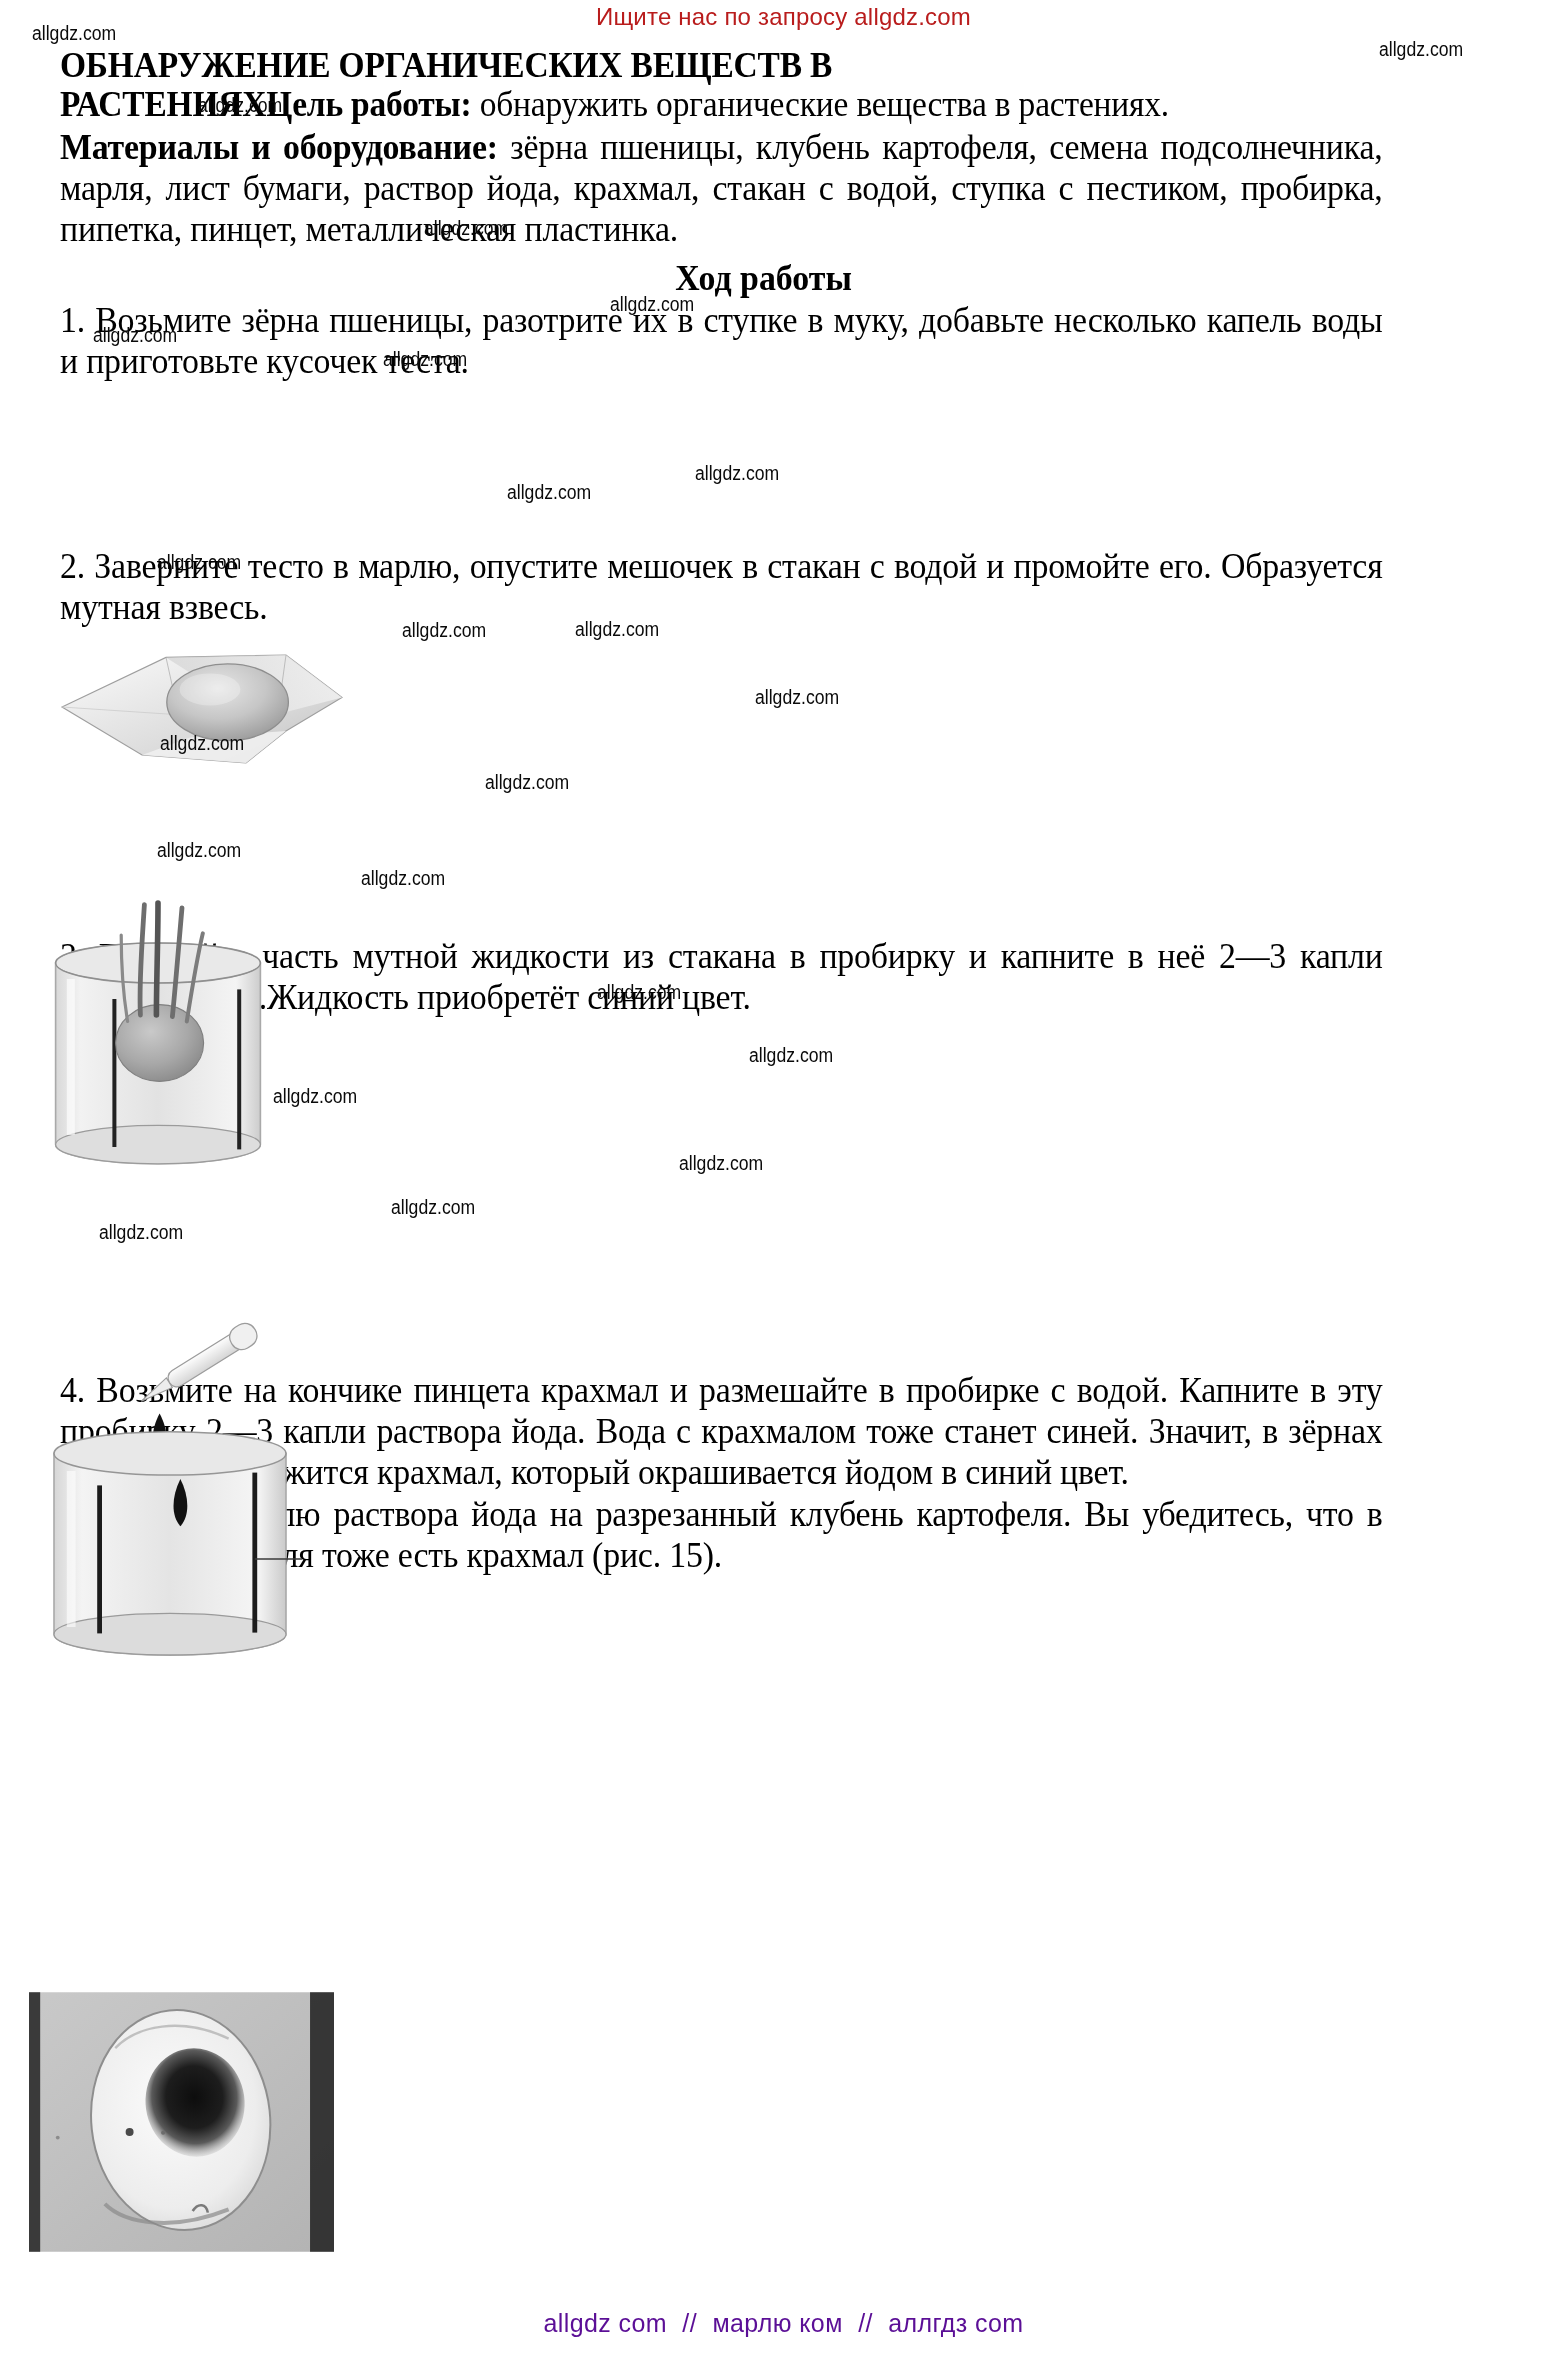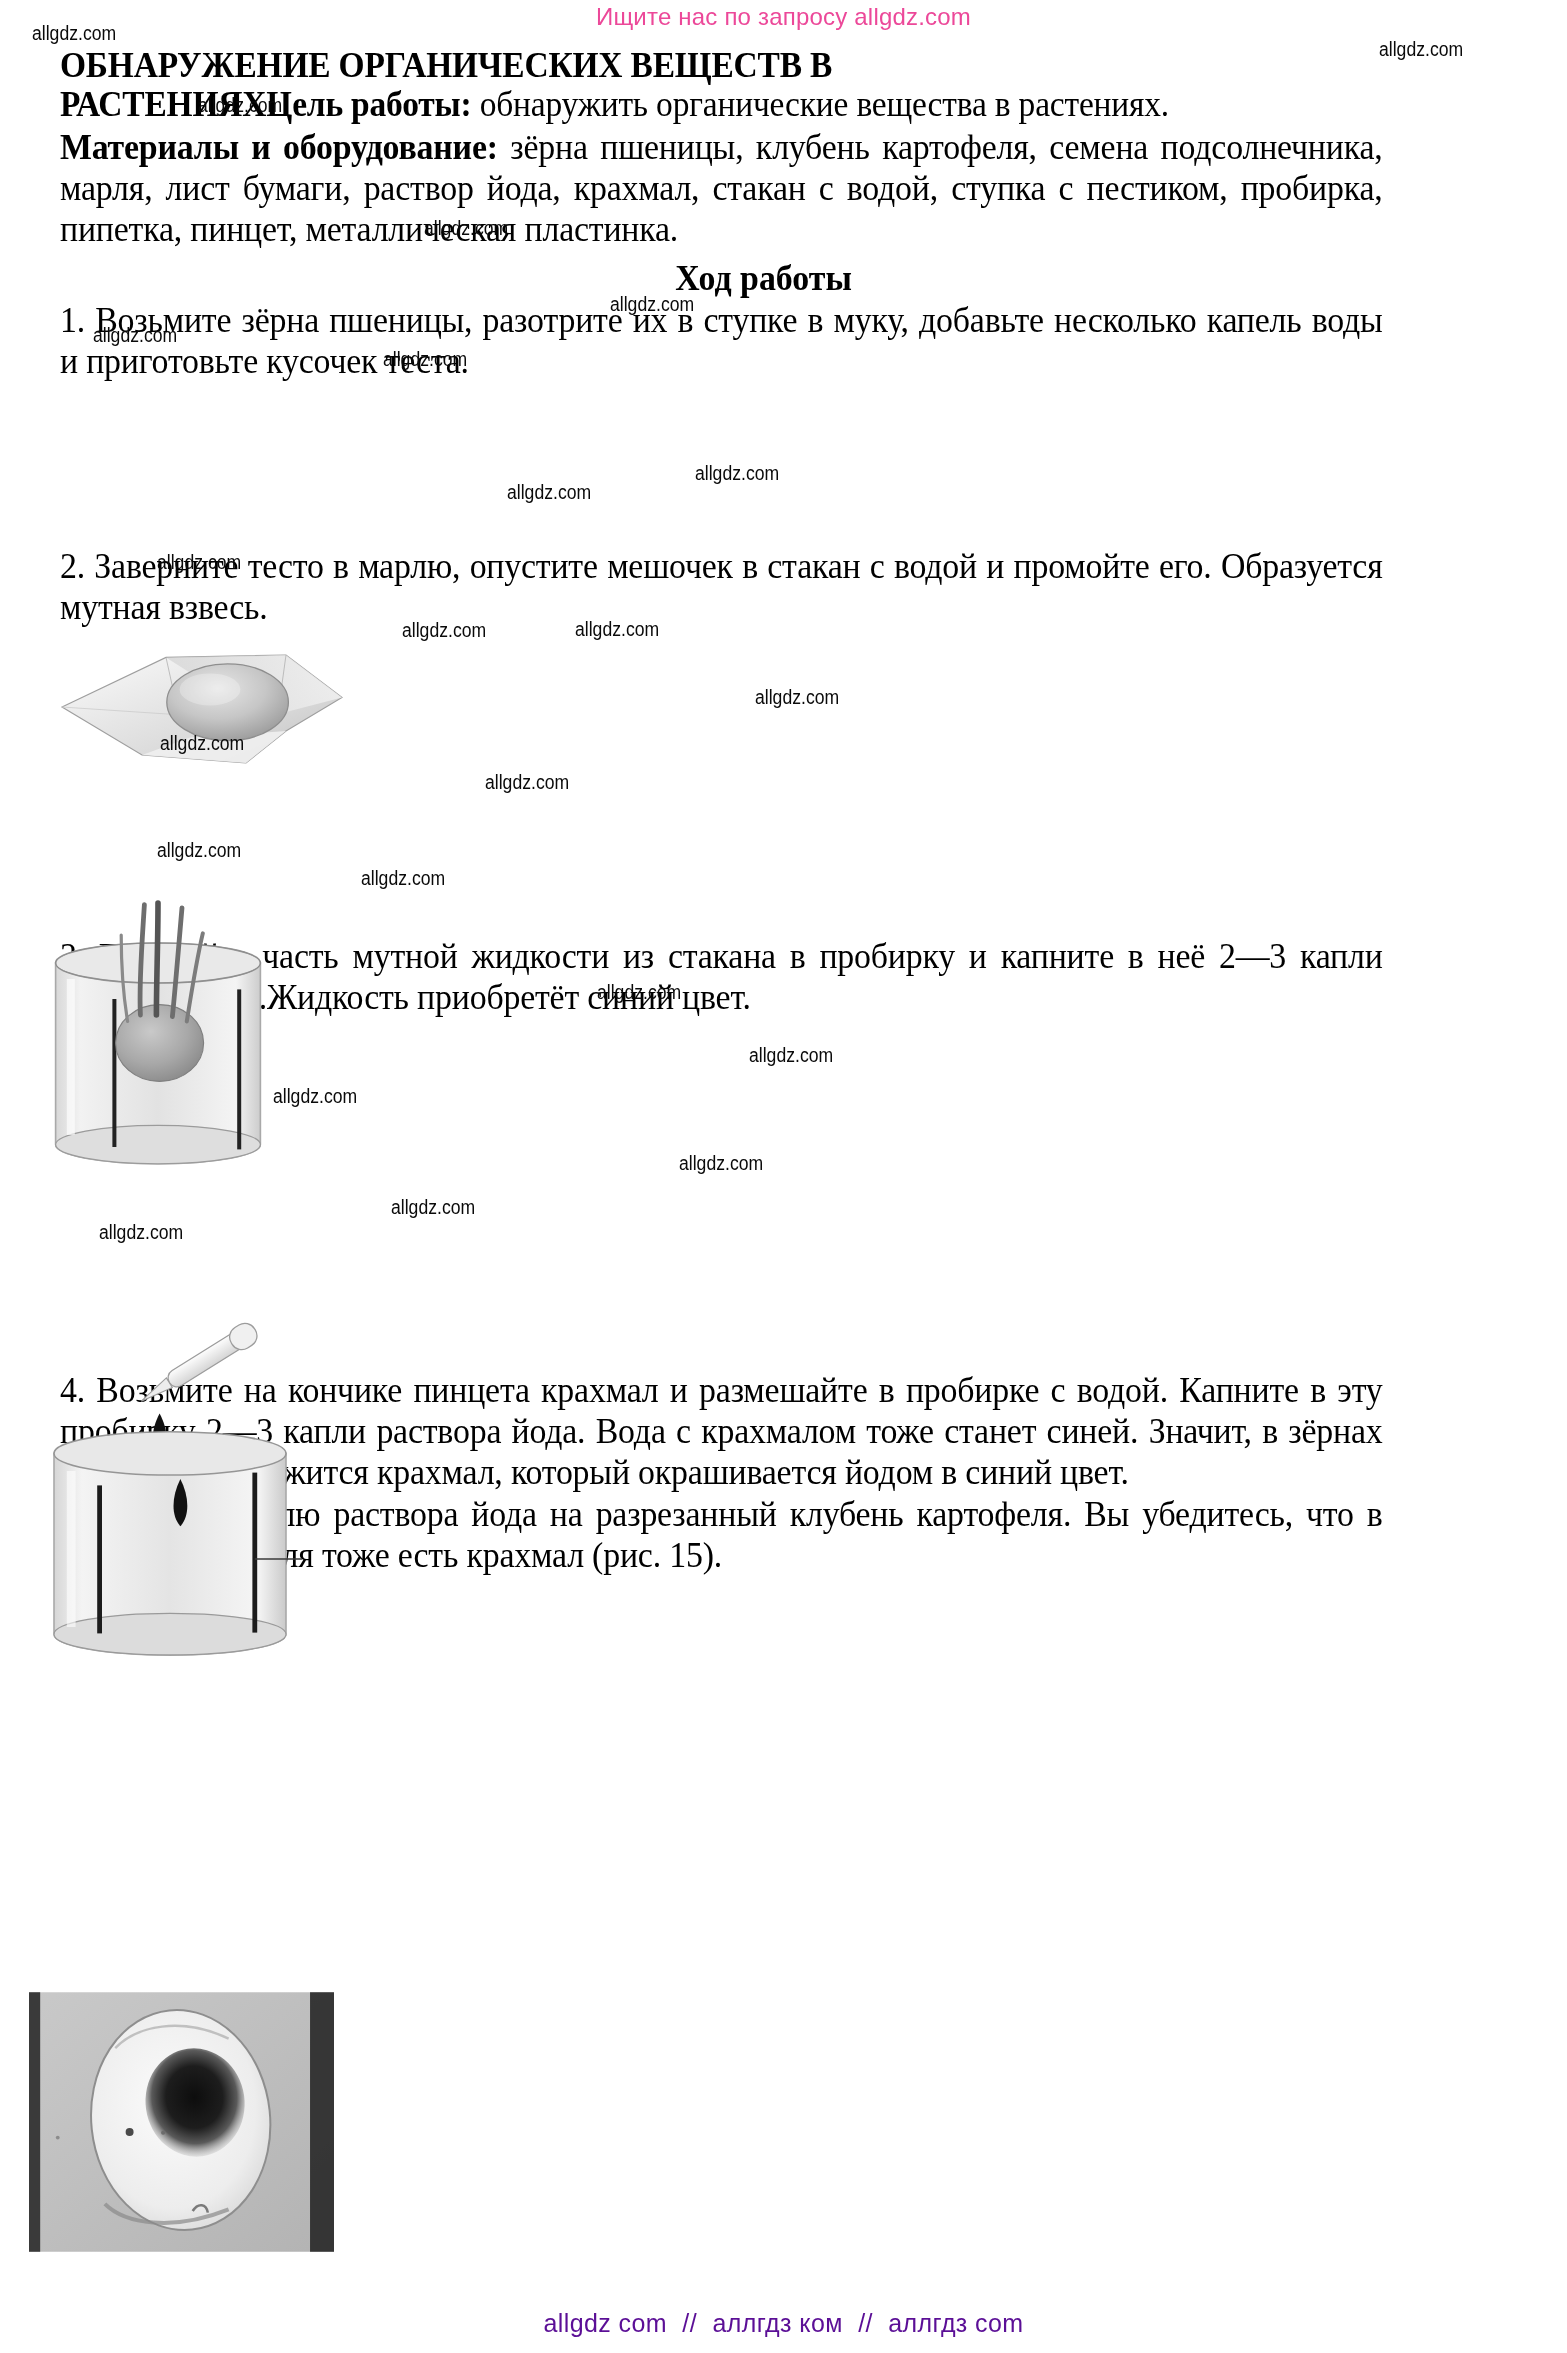--- a/index.html
+++ b/index.html
@@ -104,21 +104,21 @@
 
   
   .figure { position: absolute; }
 
   
   .footer .sep { padding: 0 8px; }
 </style>
 </head>
 <body>
 
-<div class="promo-banner" style="color: #ec4899;">
+<div class="promo-banner" style="color: #b91c1c;">
   <span>Ищите нас по запросу allgdz.com</span>
 </div>
 
 <div class="doc">
 
   <p class="doc-title" style="margin-bottom:0;">
     <span>ОБНАРУЖЕНИЕ ОРГАНИЧЕСКИХ ВЕЩЕСТВ В</span><br>
     <span>РАСТЕНИЯХ</span><span style="font-weight:700;">Цель работы:</span><span style="font-weight:400;"> обнаружить органические вещества в растениях.</span>
   </p>
 
@@ -318,17 +318,17 @@
     <span class="wm" style="left: 749px; top: 1044px;">allgdz.com</span>
     <span class="wm" style="left: 273px; top: 1085px;">allgdz.com</span>
     <span class="wm" style="left: 679px; top: 1152px;">allgdz.com</span>
     <span class="wm" style="left: 391px; top: 1196px;">allgdz.com</span>
     <span class="wm" style="left: 99px; top: 1221px;">allgdz.com</span>
   </div>
 
 <div class="footer" style="color: rgb(91, 15, 150);">
   <span>allgdz com</span>
   <span class="sep">//</span>
-  <span>аллгдз ком</span>
+  <span>марлю ком</span>
   <span class="sep">//</span>
   <span>аллгдз com</span>
 </div>
 
 
 </body></html>

